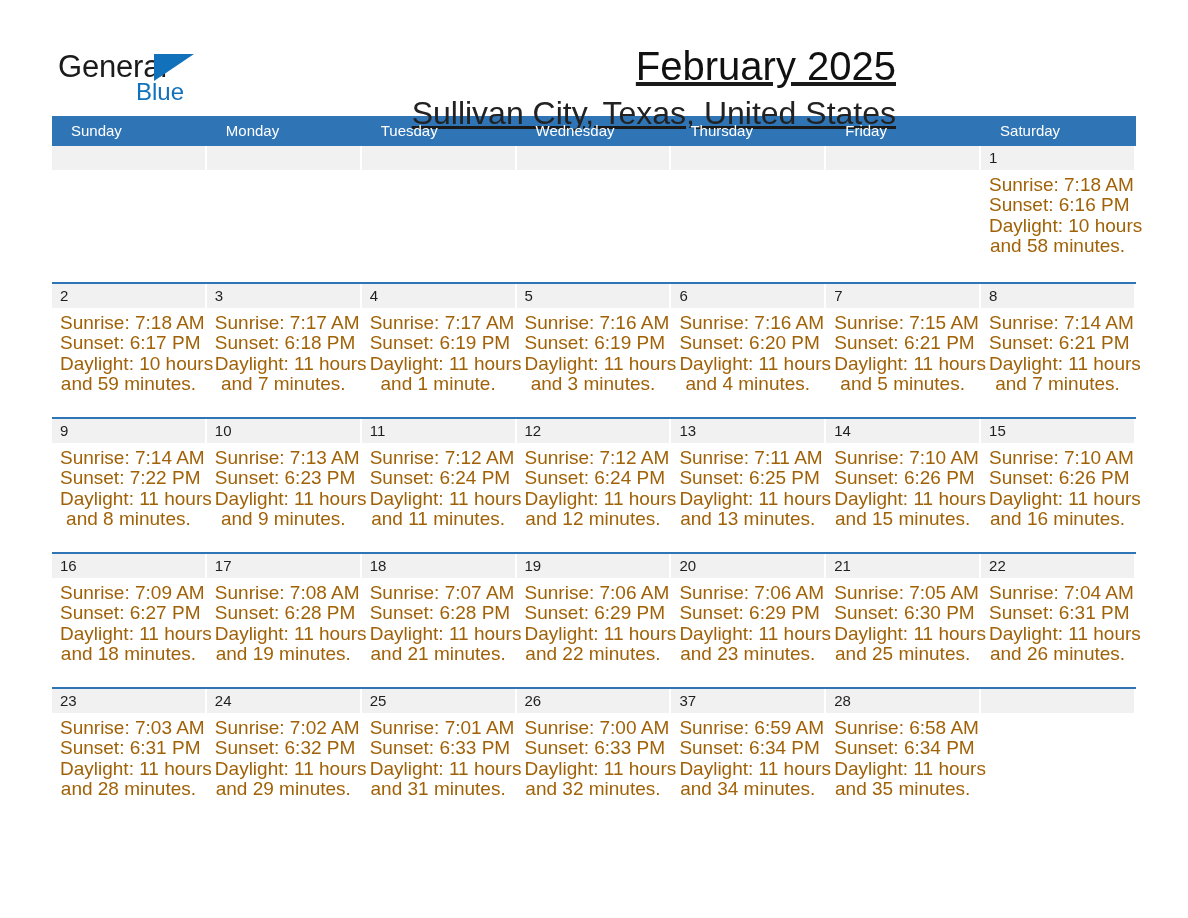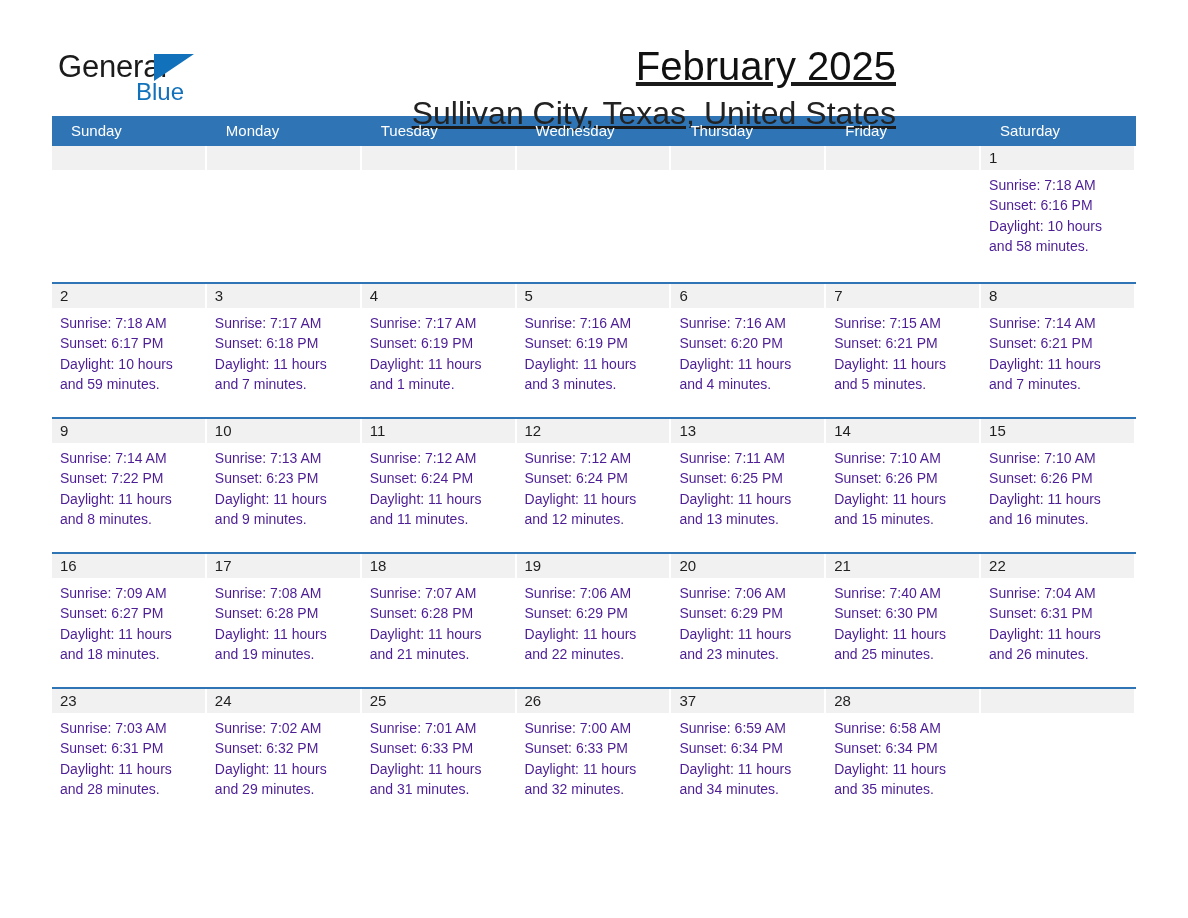--- a/index.html
+++ b/index.html
@@ -137,23 +137,24 @@
     font-size: 15px;
     color: #1f1f1f;
     border-right: 2px solid #ffffff;
   }
   td.empty .daynum-band {
     color: transparent;
   }
 
   .details {
     padding: 5px 10px 0 8px;
-    font-size: 14px;
+    font-size: 19px;
     line-height: 20.3px;
-    color: #4c1d95;
+    color: #a16207;
+    text-align: center;
   }
   .details div { white-space: nowrap; }
 </style>
 </head>
 <body>
 
 <div class="page">
 
   <div class="header">
 
@@ -447,21 +448,21 @@
                   <div>Sunset: 6:29 PM</div>
                   <div>Daylight: 11 hours</div>
                   <div>and 23 minutes.</div>
                 </div>
               </div>
             </td>
             <td>
               <div class="cell-inner">
                 <div class="daynum-band">21</div>
                 <div class="details">
-                  <div>Sunrise: 7:40 AM</div>
+                  <div>Sunrise: 7:05 AM</div>
                   <div>Sunset: 6:30 PM</div>
                   <div>Daylight: 11 hours</div>
                   <div>and 25 minutes.</div>
                 </div>
               </div>
             </td>
             <td>
               <div class="cell-inner">
                 <div class="daynum-band">22</div>
                 <div class="details">

